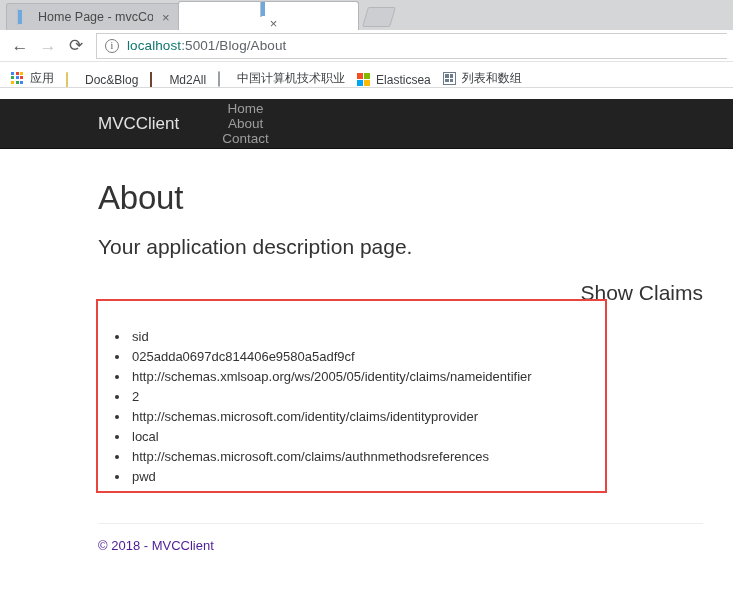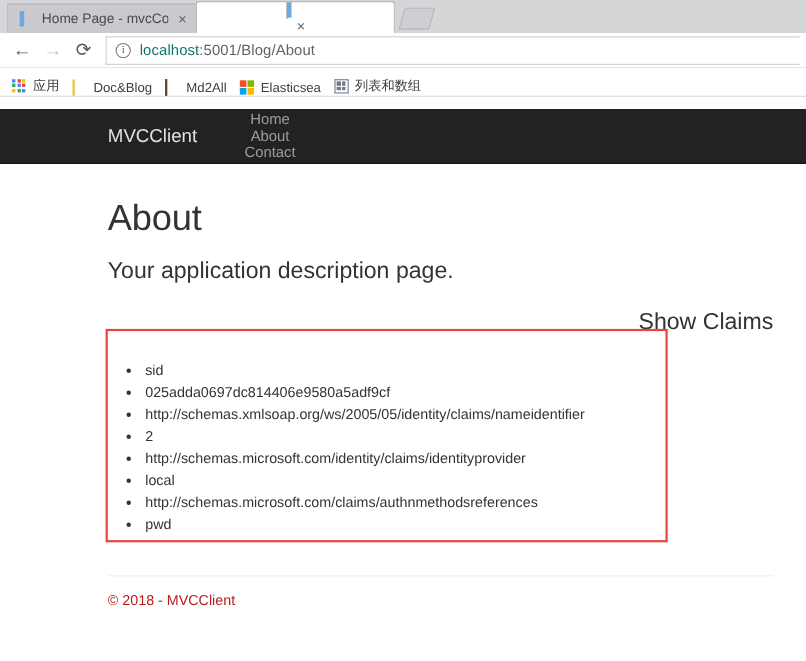--- a/index.html
+++ b/index.html
@@ -300,21 +300,21 @@
     padding-left: 2px;
   }
 
   hr.footer-rule {
     border: none;
     border-top: 1px solid #eeeeee;
     margin: 36px 0 0 0;
   }
   .footer {
     font-size: 13px;
-    color: #b91c1c;
+    color: #4c1d95;
     padding-top: 14px;
   }
 </style>
 </head>
 <body>
 
 <div class="browser">
 
   <div class="tabstrip">
     <div class="tab inactive">
@@ -359,20 +359,24 @@
     </div>
     <div class="bm">
       <span class="bm-ico"><span class="ico-folder"></span></span>
       <span class="bm-label">Doc&amp;Blog</span>
     </div>
     <div class="bm">
       <span class="bm-ico"><span class="ico-pic"></span></span>
       <span class="bm-label">Md2All</span>
     </div>
     <div class="bm">
+      <span class="bm-ico"><span class="ico-page"></span></span>
+      <span class="bm-label">中国计算机技术职业</span>
+    </div>
+    <div class="bm">
       <span class="bm-ico">
         <span class="ico-ms">
           <i style="background:#f25022"></i>
             <i style="background:#7fba00"></i>
           <i style="background:#00a4ef"></i>
             <i style="background:#ffb900"></i>
         </span>
       </span>
       <span class="bm-label">Elasticsea</span>
     </div>

